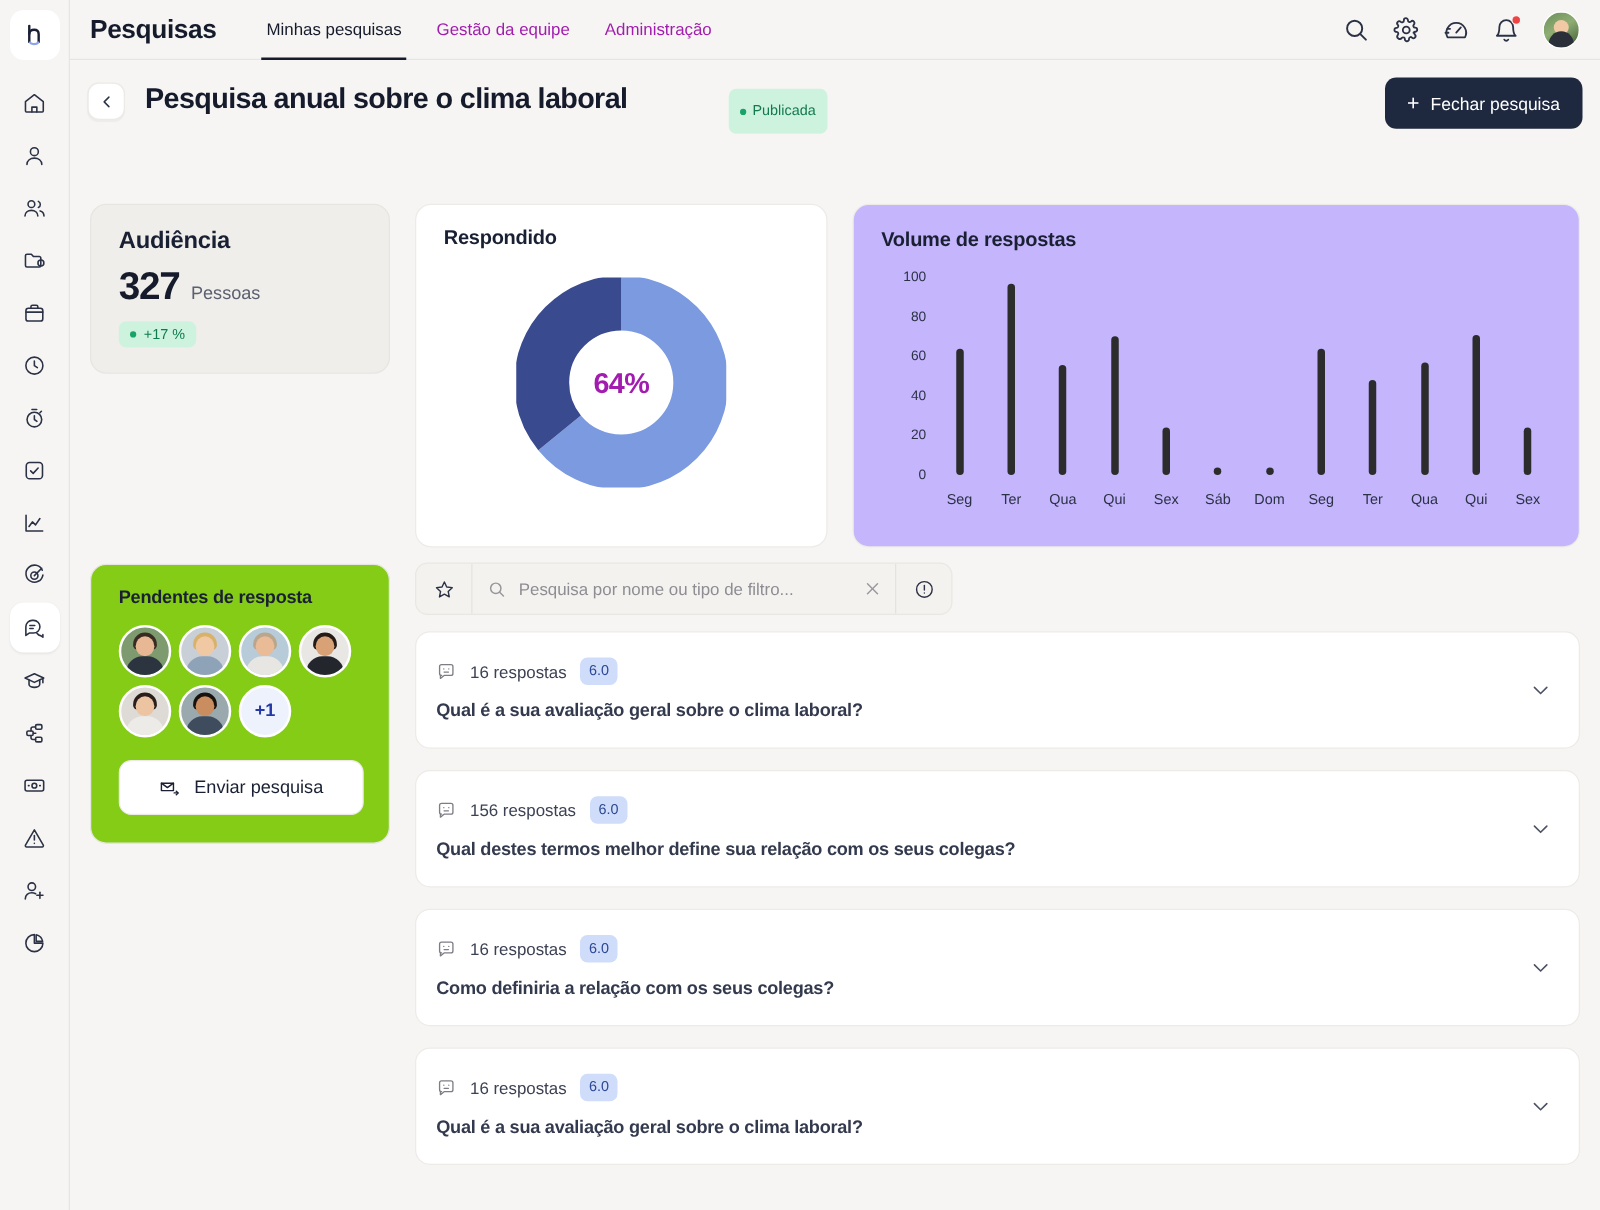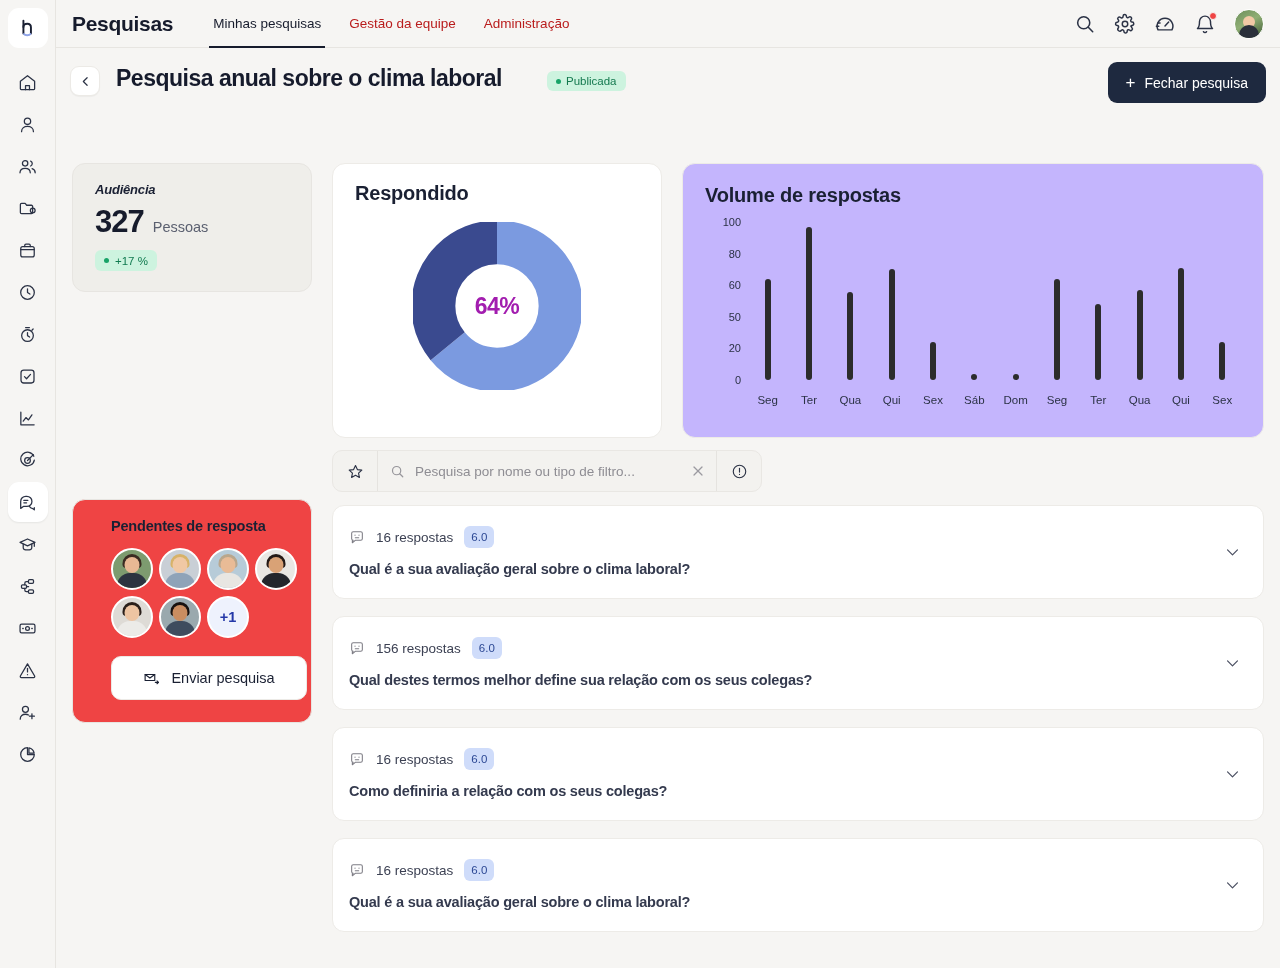--- a/index.html
+++ b/index.html
@@ -33,21 +33,21 @@
 
   
   #topbar{
     position:absolute;left:56px;top:0;width:1224px;height:48px;
     background:#f6f5f3;border-bottom:1px solid #e7e5e1;
     display:flex;align-items:center;padding:0 16px 0 16px;z-index:4;
   }
   #apptitle{font-size:21px;font-weight:700;letter-spacing:-.3px;color:#161b2c;margin-right:26px;}
   .nav-tabs{display:flex;align-items:center;gap:0;height:48px;}
   .nav-tab{
-    font-size:13.5px;color:#b91c1c;padding:0 14px;height:48px;
+    font-size:13.5px;color:#a21caf;padding:0 14px;height:48px;
     display:flex;align-items:center;cursor:pointer;position:relative;
   }
   .nav-tab.sel{color:#161b2c;font-weight:400;}
   .nav-tab.sel:after{
     content:"";position:absolute;left:10px;right:10px;bottom:0;height:2px;background:#161b2c;
   }
   .top-right{margin-left:auto;display:flex;align-items:center;gap:18px;}
   .top-ico{width:22px;height:22px;color:#2b3245;cursor:pointer;position:relative;display:block;}
   .top-ico svg{width:22px;height:22px;display:block;}
   .notif-dot{
@@ -74,21 +74,21 @@
     position:absolute;left:14px;top:18px;width:30px;height:30px;border-radius:9px;
     background:#fff;border:1px solid #eceae6;display:flex;align-items:center;justify-content:center;
     cursor:pointer;box-shadow:0 1px 1px rgba(20,22,30,.04);
   }
   #backbtn svg{width:13px;height:13px;color:#2b3245;}
   #ptitle{
     position:absolute;left:60px;top:17px;font-size:23px;font-weight:700;
     letter-spacing:-.5px;color:#161b2c;white-space:nowrap;
   }
   #pstatus{
-    position:absolute;left:491px;top:23px;height:20px;padding:0 9px;border-radius:6px;
+    position:absolute;left:527px;top:23px;height:36px;padding:0 9px;border-radius:6px;
     background:#cdf3df;color:#14794f;font-size:11.5px;display:flex;align-items:center;gap:5px;
   }
   #pstatus .dt{width:5px;height:5px;border-radius:50%;background:#18a368;display:block;}
   #closebtn{
     position:absolute;right:14px;top:14px;height:41px;padding:0 18px;border-radius:9px;
     background:#1e293f;color:#fff;font-size:14px;display:flex;align-items:center;gap:9px;
     cursor:pointer;border:none;font-family:inherit;
   }
   #closebtn .plus{font-size:17px;line-height:1;font-weight:400;}
   .subtabs{position:absolute;left:72px;top:116px;display:flex;align-items:center;gap:4px;}
@@ -101,37 +101,37 @@
   
   #main{position:absolute;left:56px;top:153px;width:1224px;height:815px;background:#f6f5f3;}
 
   
   #statcard{
     position:absolute;left:16px;top:10px;width:240px;
     background:#efeeea;border:1px solid #e7e5e1;border-radius:13px;overflow:hidden;
   }
   .stat-block{padding:18px 22px 20px 22px;}
   .stat-block + .stat-block{border-top:1px solid #e3e1dc;}
-  .stat-title{font-size:13px;font-weight:700;color:#1a2033;letter-spacing:-.2px;font-style:italic;}
+  .stat-title{font-size:19px;font-weight:700;color:#1a2033;letter-spacing:-.2px;}
   .stat-row{display:flex;align-items:baseline;gap:9px;margin-top:9px;}
   .stat-num{font-size:31px;font-weight:700;color:#161b2c;letter-spacing:-1px;line-height:1;}
   .stat-unit{font-size:14.5px;color:#5b6070;}
   .chip{
     display:inline-flex;align-items:center;gap:6px;height:21px;padding:0 9px;border-radius:6px;
     font-size:11.5px;margin-top:13px;
   }
   .chip .dt{width:5px;height:5px;border-radius:50%;display:block;}
   .chip.up{background:#cdf3df;color:#107a4f;}
   .chip.up .dt{background:#18a368;}
   .chip.down{background:#fbdada;color:#b03030;}
   .chip.down .dt{background:#e05252;}
 
   #pendcard{
     position:absolute;left:16px;top:298px;width:240px;
-    background:#ef4444;border:1px solid #e7e5e1;border-radius:13px;padding:18px 22px 22px 38px;margin-top:48px;
+    background:#84cc16;border:1px solid #e7e5e1;border-radius:13px;padding:18px 22px 22px 22px;
   }
   #pendtitle{font-size:14.5px;font-weight:700;color:#1a2033;letter-spacing:-.2px;}
   .av-grid{display:flex;flex-wrap:wrap;gap:6px;margin-top:14px;width:206px;}
   .av{
     width:42px;height:42px;border-radius:50%;border:2.5px solid #fff;overflow:hidden;
     position:relative;cursor:pointer;background:#d8d8d8;
   }
   .av .head{position:absolute;left:50%;top:18%;transform:translateX(-50%);width:15px;height:16px;border-radius:50%;}
   .av .body{position:absolute;left:50%;bottom:-2px;transform:translateX(-50%);width:30px;height:17px;border-radius:13px 13px 0 0;}
   .av .hair{position:absolute;left:50%;top:10%;transform:translateX(-50%);width:19px;height:14px;border-radius:10px 10px 4px 4px;}
@@ -145,21 +145,21 @@
     display:flex;align-items:center;justify-content:center;gap:11px;font-size:14.5px;color:#1a2033;
     cursor:pointer;font-family:inherit;font-weight:400;
   }
   #remindbtn svg{width:17px;height:17px;color:#1a2033;}
 
   
   #donutcard{
     position:absolute;left:276px;top:10px;width:330px;height:275px;
     background:#fff;border:1px solid #edebe7;border-radius:13px;
   }
-  .card-h{font-size:20px;font-weight:700;color:#1a2033;letter-spacing:-.2px;}
+  .card-h{font-size:16px;font-weight:700;color:#1a2033;letter-spacing:-.2px;}
   #donutcard .card-h{position:absolute;left:22px;top:18px;}
   #donutwrap{position:absolute;left:50%;top:58px;transform:translateX(-50%);width:168px;height:168px;}
   #donutwrap svg{width:168px;height:168px;display:block;transform:rotate(-90deg);}
   #donutlabel{
     position:absolute;left:0;top:0;width:168px;height:168px;
     display:flex;align-items:center;justify-content:center;
     font-size:23px;font-weight:700;color:#a21caf;letter-spacing:-.5px;
   }
 
   
@@ -487,21 +487,21 @@
       <div id="donutlabel">64%</div>
     </div>
   </div>
 
   <div id="barcard">
     <div class="card-h">Volume de respostas</div>
     <div id="plot">
       <div id="yticks">
           <div class="ytick" style="top: 158px;">0</div>
           <div class="ytick" style="top: 126.4px;">20</div>
-          <div class="ytick" style="top: 94.8px;">50</div>
+          <div class="ytick" style="top: 94.8px;">40</div>
           <div class="ytick" style="top: 63.2px;">60</div>
           <div class="ytick" style="top: 31.6px;">80</div>
           <div class="ytick" style="top: 0px;">100</div>
         </div>
       <div id="bars">
           <div class="bcol">
             <div class="bar" style="height: 101.12px; background: rgb(44, 44, 44);"></div>
           </div>
           <div class="bcol">
             <div class="bar" style="height: 153.26px; background: rgb(44, 44, 44);"></div>

